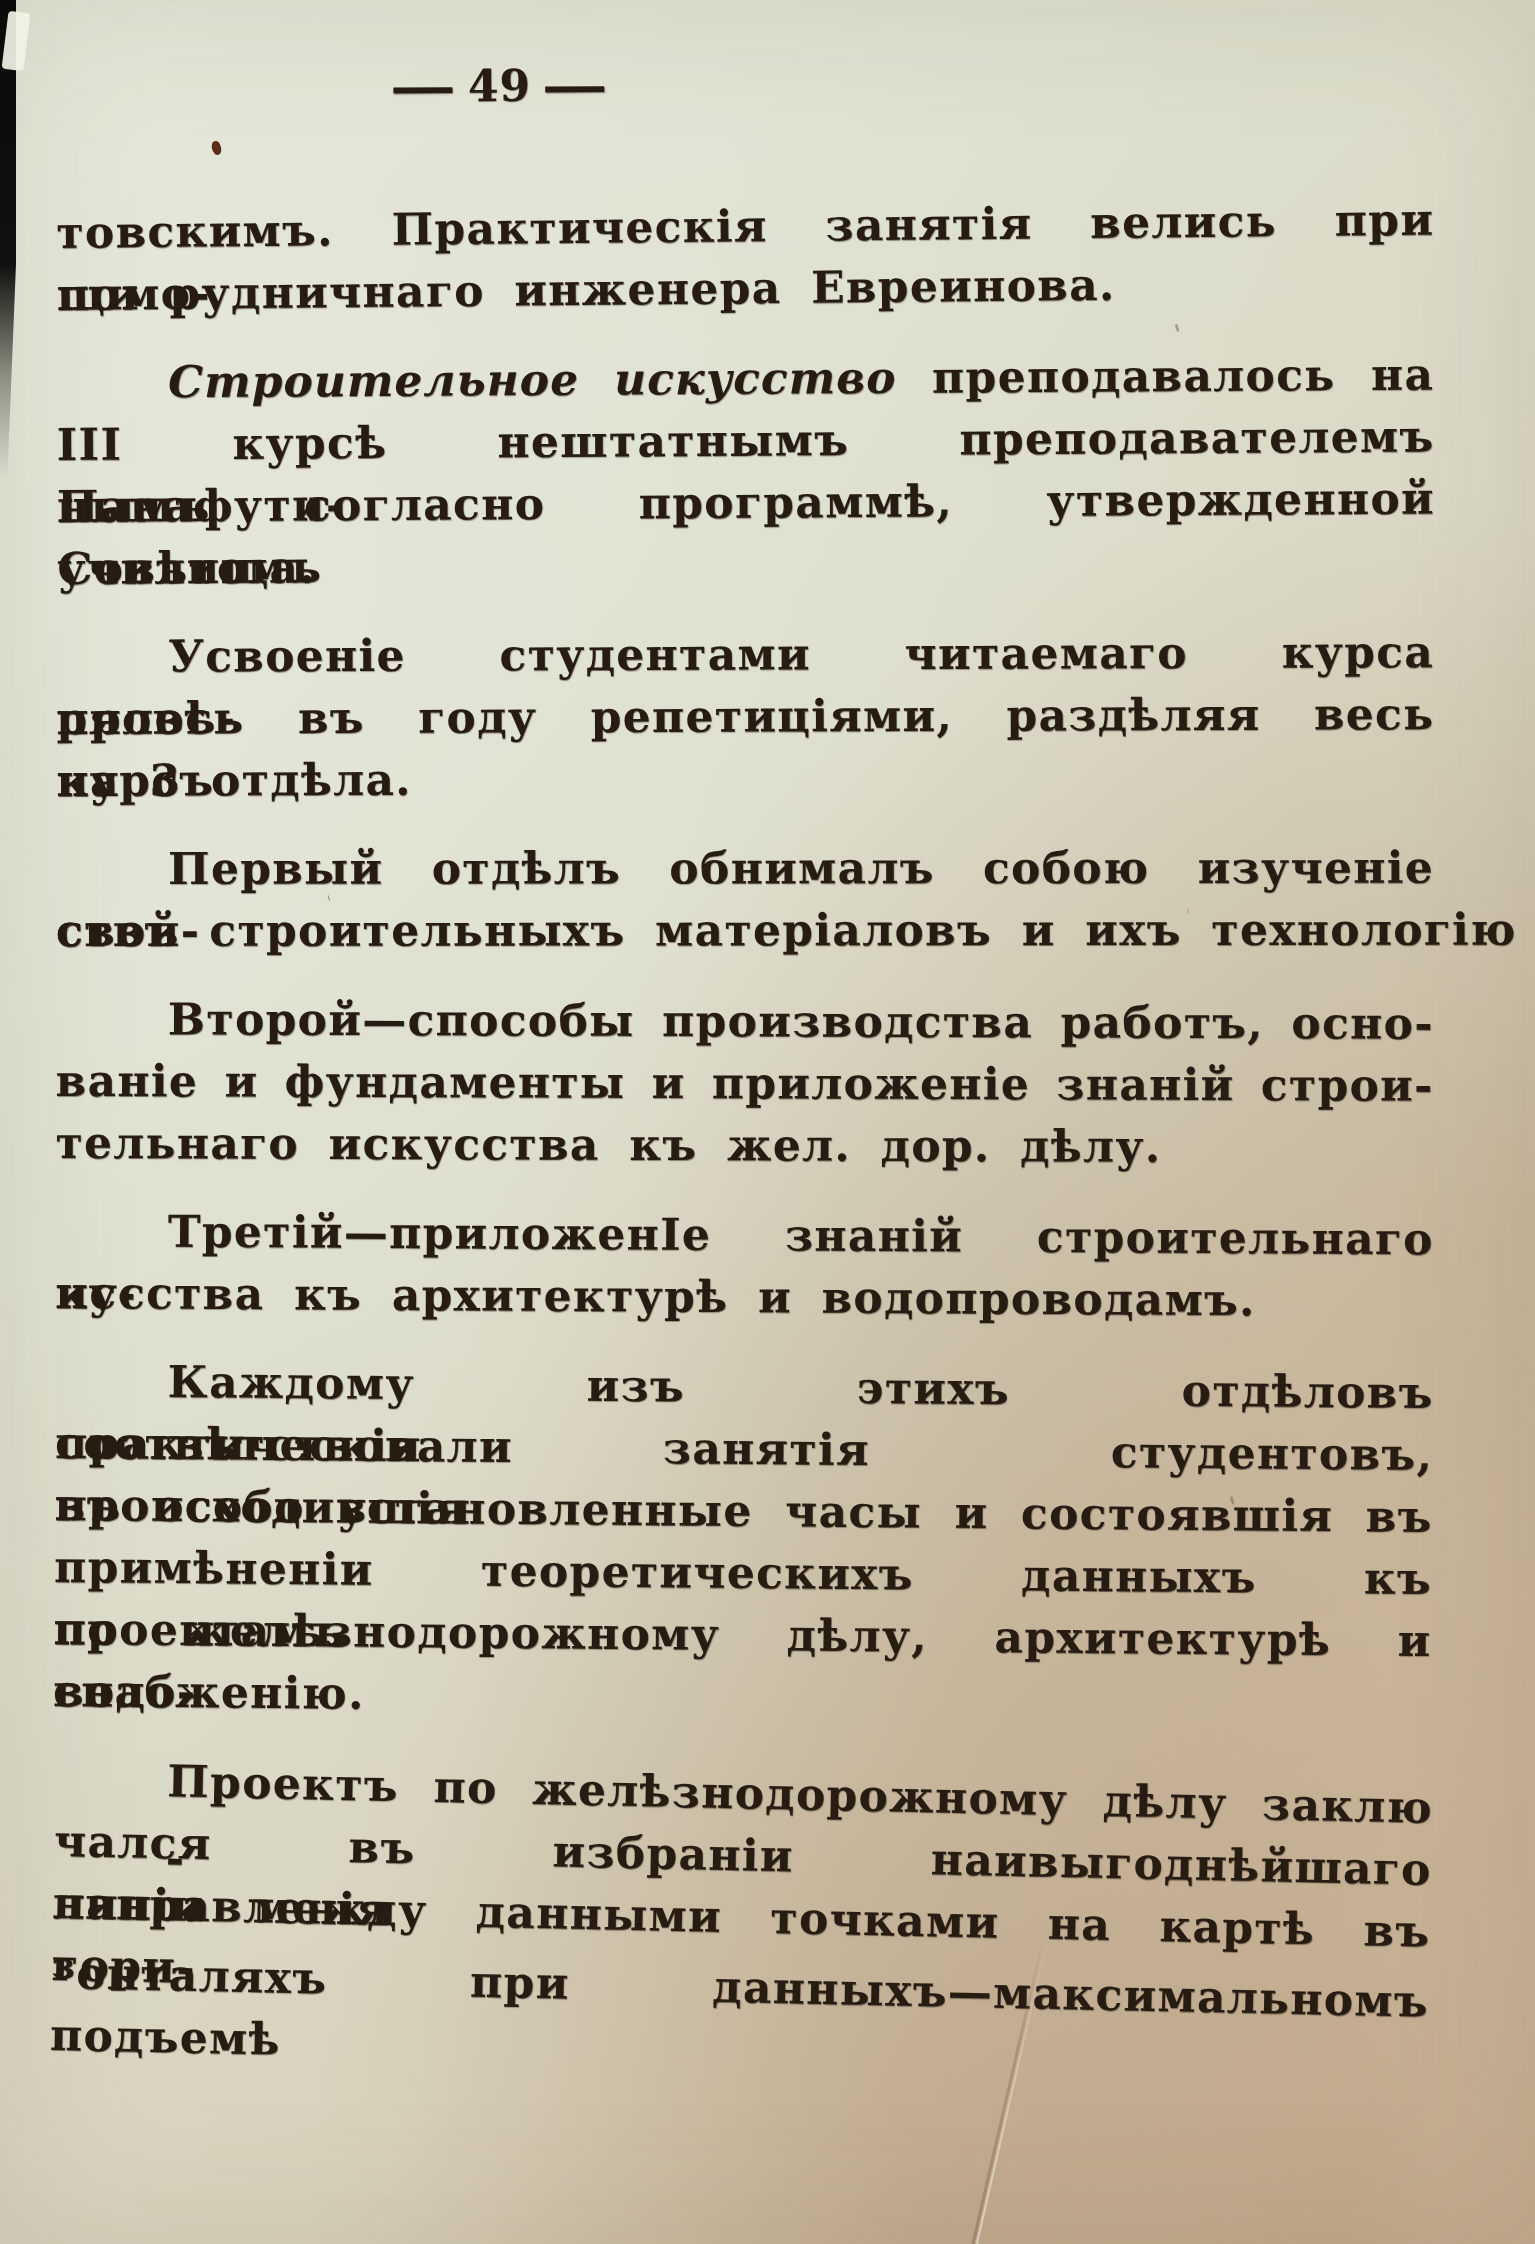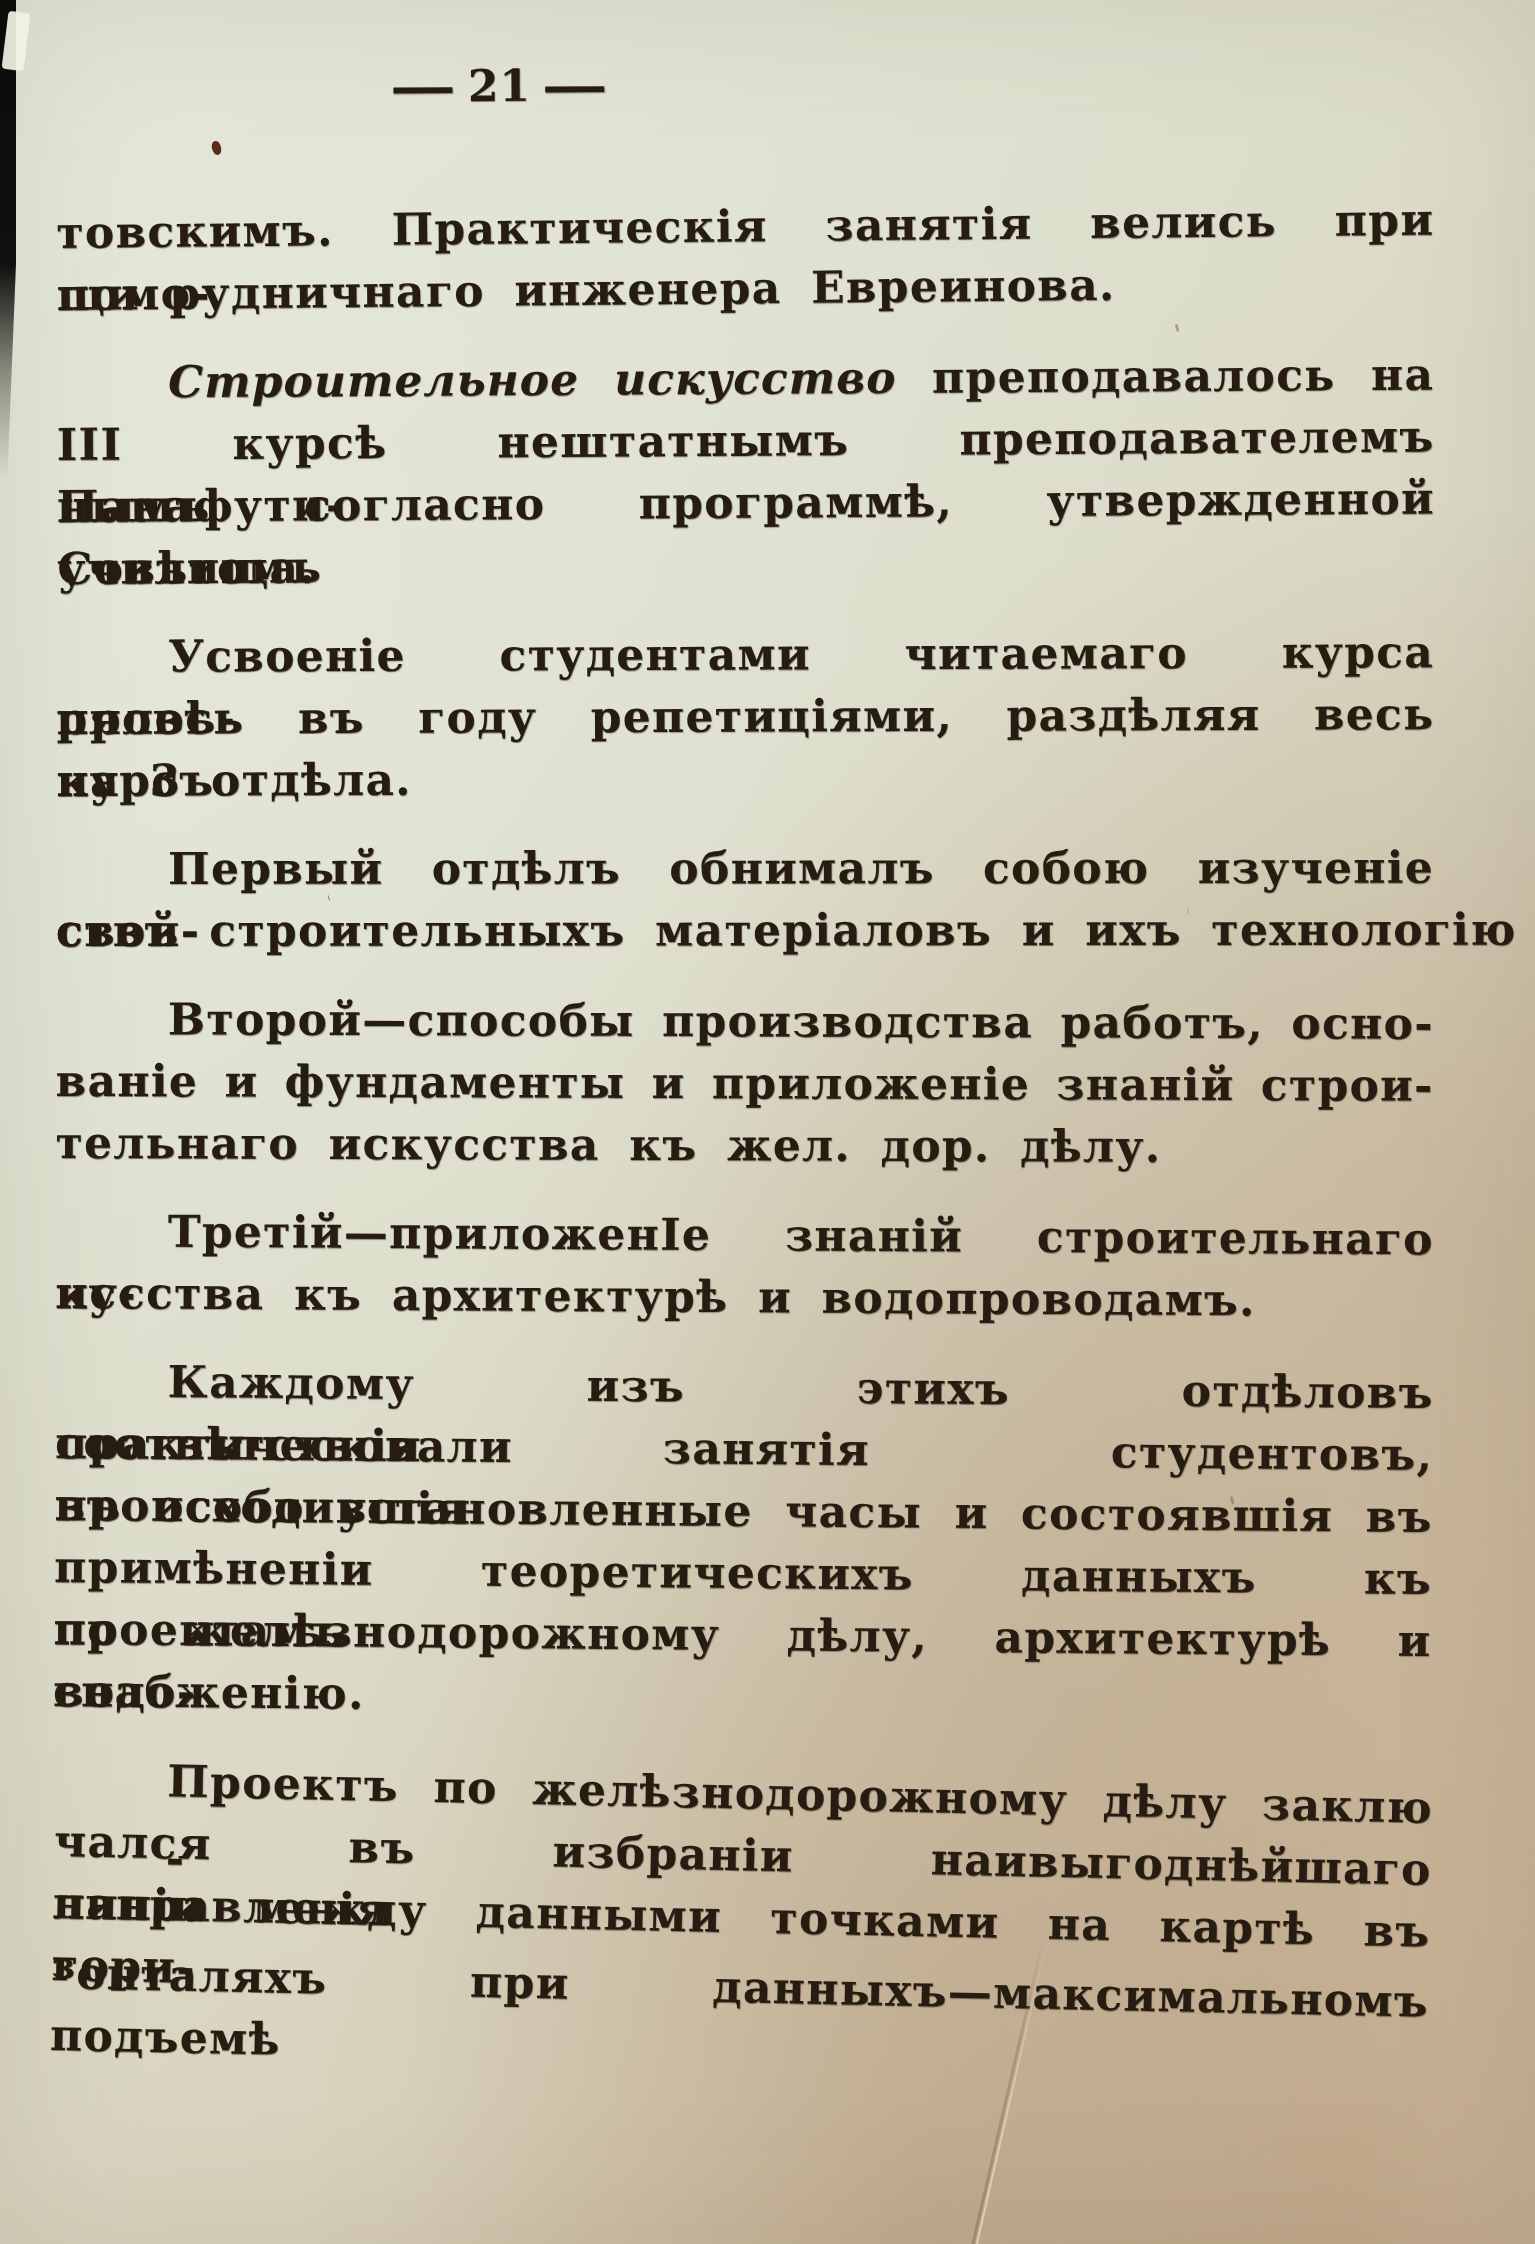--- a/index.html
+++ b/index.html
@@ -82,21 +82,21 @@
 </head>
 <body>
 
 <div class="sheet ink">
 
   <div class="edge-strip"></div>
   <div class="edge-notch"></div>
 
   <div class="pagehead">
     <span class="dash">—</span>
-    <span class="num">21</span>
+    <span class="num">49</span>
     <span class="dash">—</span>
   </div>
 
   <div class="text">
 
     <div class="para" style="transform:rotate(-0.55deg)">
       <div class="line j">товскимъ. Практическія занятія велись при помо-</div>
       <div class="line e">щи рудничнаго инженера Евреинова.</div>
     </div>
 

